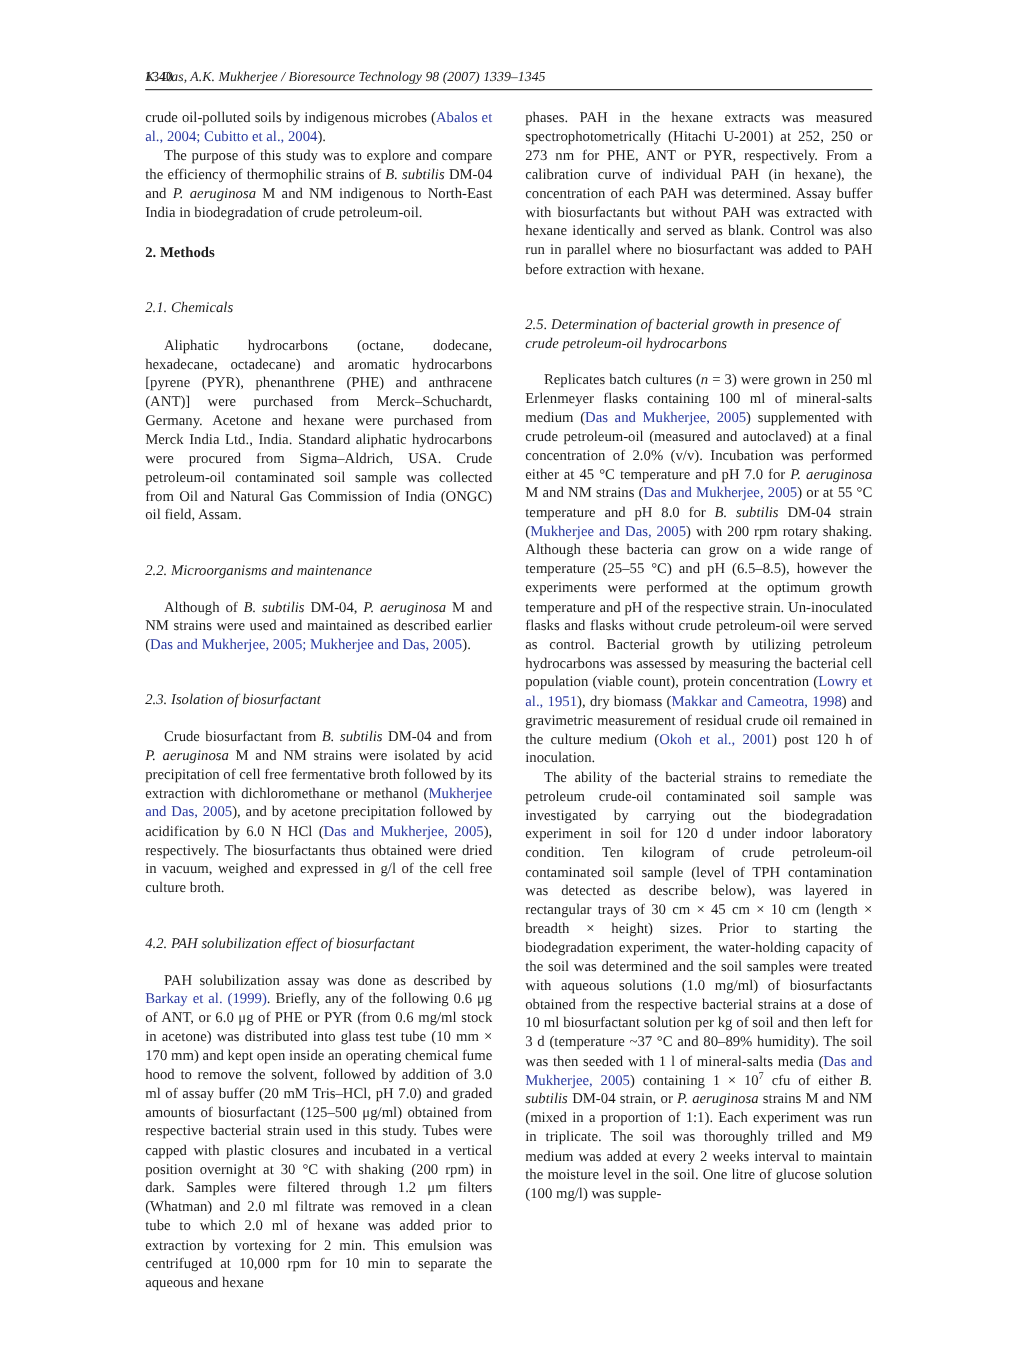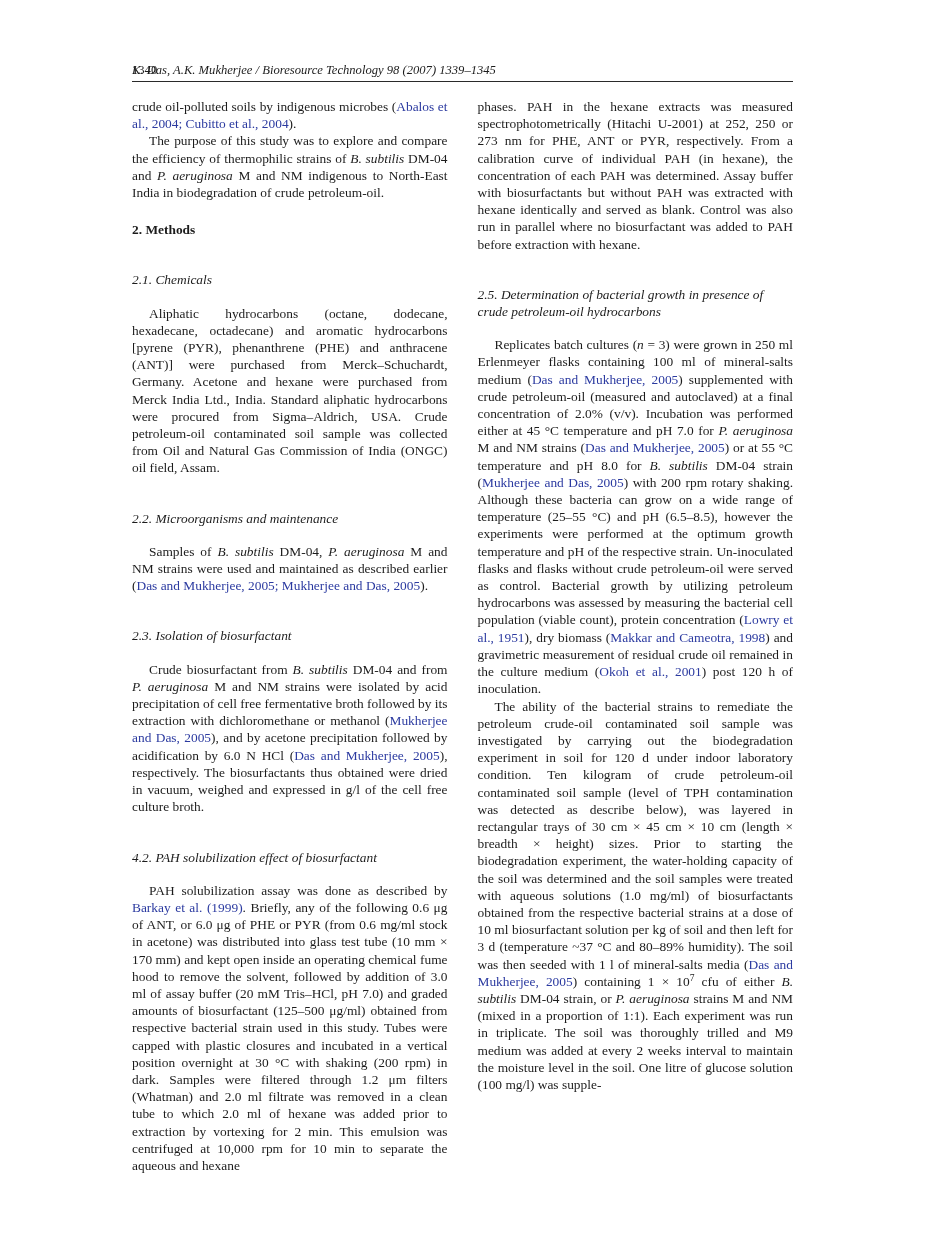--- a/index.html
+++ b/index.html
@@ -48,21 +48,21 @@
     <span class="running-head">K. Das, A.K. Mukherjee / Bioresource Technology 98 (2007) 1339–1345</span>
   </div>
   <div class="cols">
     <div class="col">
         <p class="para"><span>crude oil-polluted soils by indigenous microbes (</span><span class="ref">Abalos et al., 2004; Cubitto et al., 2004</span><span>).</span></p>
         <p class="para indent"><span>The purpose of this study was to explore and compare the efficiency of thermophilic strains of </span><span class="it">B. subtilis</span><span> DM-04 and </span><span class="it">P. aeruginosa</span><span> M and NM indigenous to North-East India in biodegradation of crude petroleum-oil.</span></p>
         <div class="h2"><span>2. Methods</span></div>
         <div class="h3"><span>2.1. Chemicals</span></div>
         <p class="para indent"><span>Aliphatic hydrocarbons (octane, dodecane, hexadecane, octadecane) and aromatic hydrocarbons [pyrene (PYR), phenanthrene (PHE) and anthracene (ANT)] were purchased from Merck–Schuchardt, Germany. Acetone and hexane were purchased from Merck India Ltd., India. Standard aliphatic hydrocarbons were procured from Sigma–Aldrich, USA. Crude petroleum-oil contaminated soil sample was collected from Oil and Natural Gas Commission of India (ONGC) oil field, Assam.</span></p>
         <div class="h3"><span>2.2. Microorganisms and maintenance</span></div>
-        <p class="para indent"><span>Samples of </span><span class="it">B. subtilis</span><span> DM-04, </span><span class="it">P. aeruginosa</span><span> M and NM strains were used and maintained as described earlier (</span><span class="ref">Das and Mukherjee, 2005; Mukherjee and Das, 2005</span><span>).</span></p>
+        <p class="para indent"><span>Although of </span><span class="it">B. subtilis</span><span> DM-04, </span><span class="it">P. aeruginosa</span><span> M and NM strains were used and maintained as described earlier (</span><span class="ref">Das and Mukherjee, 2005; Mukherjee and Das, 2005</span><span>).</span></p>
         <div class="h3"><span>2.3. Isolation of biosurfactant</span></div>
         <p class="para indent"><span>Crude biosurfactant from </span><span class="it">B. subtilis</span><span> DM-04 and from </span><span class="it">P. aeruginosa</span><span> M and NM strains were isolated by acid precipitation of cell free fermentative broth followed by its extraction with dichloromethane or methanol (</span><span class="ref">Mukherjee and Das, 2005</span><span>), and by acetone precipitation followed by acidification by 6.0 N HCl (</span><span class="ref">Das and Mukherjee, 2005</span><span>), respectively. The biosurfactants thus obtained were dried in vacuum, weighed and expressed in g/l of the cell free culture broth.</span></p>
         <div class="h3"><span>4.2. PAH solubilization effect of biosurfactant</span></div>
         <p class="para indent"><span>PAH solubilization assay was done as described by </span><span class="ref">Barkay et al. (1999)</span><span>. Briefly, any of the following 0.6 μg of ANT, or 6.0 μg of PHE or PYR (from 0.6 mg/ml stock in acetone) was distributed into glass test tube (10 mm × 170 mm) and kept open inside an operating chemical fume hood to remove the solvent, followed by addition of 3.0 ml of assay buffer (20 mM Tris–HCl, pH 7.0) and graded amounts of biosurfactant (125–500 μg/ml) obtained from respective bacterial strain used in this study. Tubes were capped with plastic closures and incubated in a vertical position overnight at 30 °C with shaking (200 rpm) in dark. Samples were filtered through 1.2 μm filters (Whatman) and 2.0 ml filtrate was removed in a clean tube to which 2.0 ml of hexane was added prior to extraction by vortexing for 2 min. This emulsion was centrifuged at 10,000 rpm for 10 min to separate the aqueous and hexane</span></p>
       </div>
     <div class="col">
         <p class="para"><span>phases. PAH in the hexane extracts was measured spectrophotometrically (Hitachi U-2001) at 252, 250 or 273 nm for PHE, ANT or PYR, respectively. From a calibration curve of individual PAH (in hexane), the concentration of each PAH was determined. Assay buffer with biosurfactants but without PAH was extracted with hexane identically and served as blank. Control was also run in parallel where no biosurfactant was added to PAH before extraction with hexane.</span></p>
         <div class="h3"><span>2.5. Determination of bacterial growth in presence of crude petroleum-oil hydrocarbons</span></div>
         <p class="para indent"><span>Replicates batch cultures (</span><span class="it">n</span><span> = 3) were grown in 250 ml Erlenmeyer flasks containing 100 ml of mineral-salts medium (</span><span class="ref">Das and Mukherjee, 2005</span><span>) supplemented with crude petroleum-oil (measured and autoclaved) at a final concentration of 2.0% (v/v). Incubation was performed either at 45 °C temperature and pH 7.0 for </span><span class="it">P. aeruginosa</span><span> M and NM strains (</span><span class="ref">Das and Mukherjee, 2005</span><span>) or at 55 °C temperature and pH 8.0 for </span><span class="it">B. subtilis</span><span> DM-04 strain (</span><span class="ref">Mukherjee and Das, 2005</span><span>) with 200 rpm rotary shaking. Although these bacteria can grow on a wide range of temperature (25–55 °C) and pH (6.5–8.5), however the experiments were performed at the optimum growth temperature and pH of the respective strain. Un-inoculated flasks and flasks without crude petroleum-oil were served as control. Bacterial growth by utilizing petroleum hydrocarbons was assessed by measuring the bacterial cell population (viable count), protein concentration (</span><span class="ref">Lowry et al., 1951</span><span>), dry biomass (</span><span class="ref">Makkar and Cameotra, 1998</span><span>) and gravimetric measurement of residual crude oil remained in the culture medium (</span><span class="ref">Okoh et al., 2001</span><span>) post 120 h of inoculation.</span></p>
         <p class="para indent"><span>The ability of the bacterial strains to remediate the petroleum crude-oil contaminated soil sample was investigated by carrying out the biodegradation experiment in soil for 120 d under indoor laboratory condition. Ten kilogram of crude petroleum-oil contaminated soil sample (level of TPH contamination was detected as describe below), was layered in rectangular trays of 30 cm × 45 cm × 10 cm (length × breadth × height) sizes. Prior to starting the biodegradation experiment, the water-holding capacity of the soil was determined and the soil samples were treated with aqueous solutions (1.0 mg/ml) of biosurfactants obtained from the respective bacterial strains at a dose of 10 ml biosurfactant solution per kg of soil and then left for 3 d (temperature ~37 °C and 80–89% humidity). The soil was then seeded with 1 l of mineral-salts media (</span><span class="ref">Das and Mukherjee, 2005</span><span>) containing 1 × 10</span><sup class="exp">7</sup><span> cfu of either </span><span class="it">B. subtilis</span><span> DM-04 strain, or </span><span class="it">P. aeruginosa</span><span> strains M and NM (mixed in a proportion of 1:1). Each experiment was run in triplicate. The soil was thoroughly trilled and M9 medium was added at every 2 weeks interval to maintain the moisture level in the soil. One litre of glucose solution (100 mg/l) was supple-</span></p>

